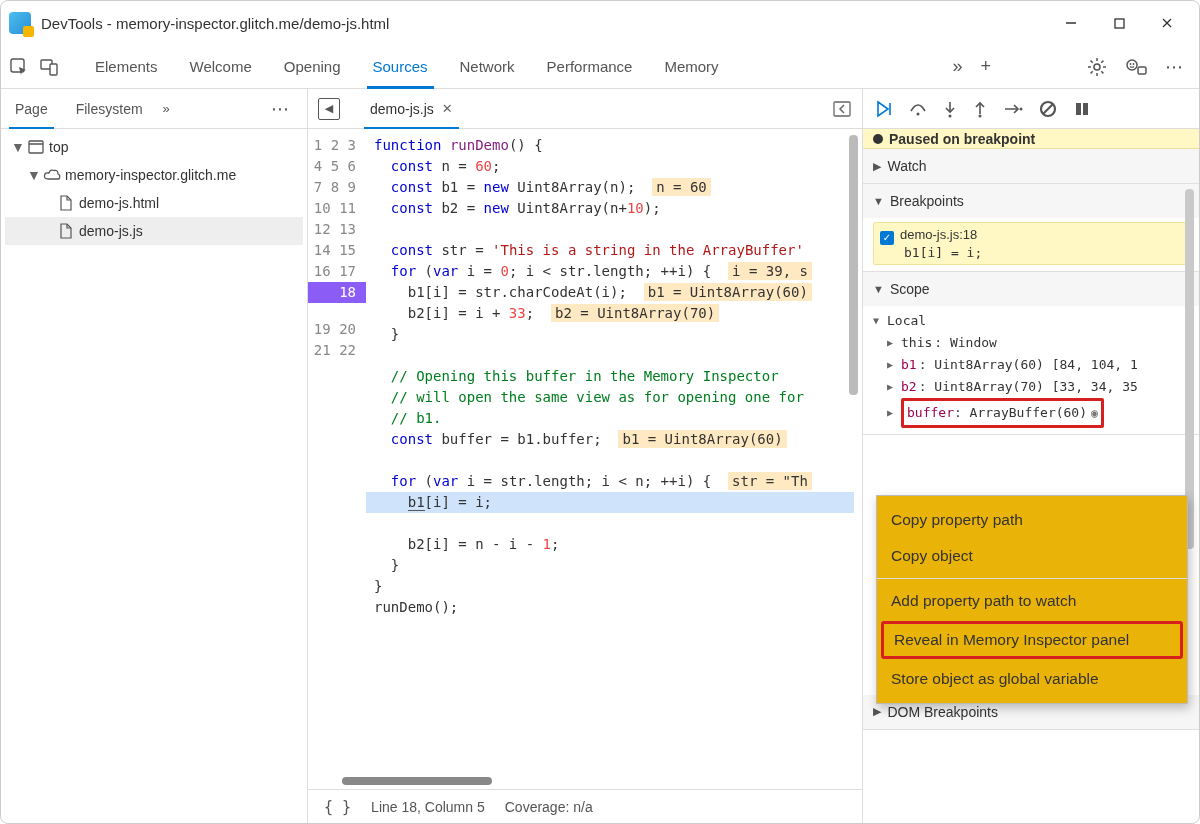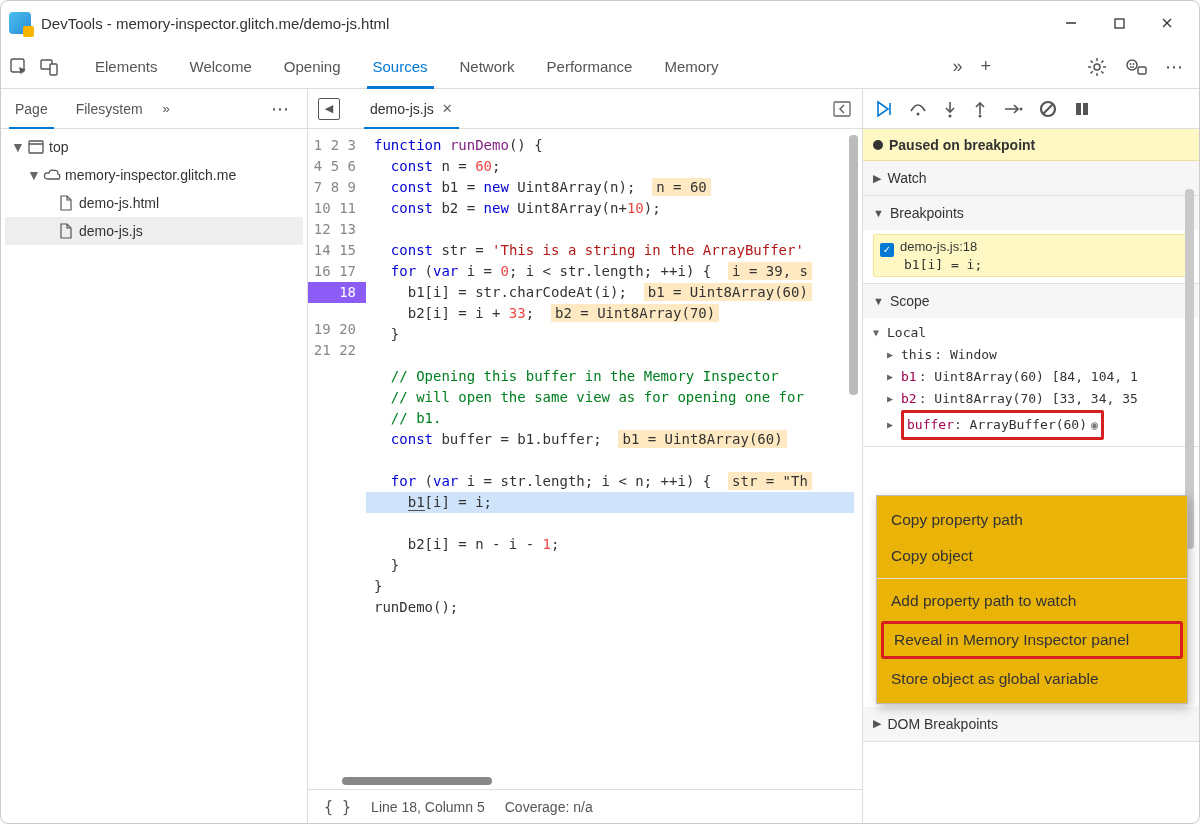--- a/index.html
+++ b/index.html
@@ -77,21 +77,21 @@
 .gutter .cur{background:#8b5cf6;color:#fff;display:block;margin:0 -10px 16px 0;padding-right:10px;}
 .editor .vscroll{position:absolute;top:6px;right:4px;width:9px;height:260px;background:#bbb;border-radius:4px;}
 .hscroll{height:10px;background:transparent;position:relative;margin:4px 0 2px 34px;}
 .hscroll .thumb{position:absolute;left:0;width:150px;height:8px;background:#888;border-radius:4px;}
 .statusbar{height:34px;border-top:1px solid #ddd;display:flex;align-items:center;gap:20px;padding:0 16px;color:#555;font-size:14px;}
 .statusbar .braces{font-family:Consolas,monospace;font-size:15px;}
 .col3{width:336px;display:flex;flex-direction:column;}
 .dbgtoolbar{height:40px;border-bottom:1px solid #ddd;display:flex;align-items:center;gap:16px;padding:0 12px;color:#555;}
 .dbgtoolbar .ic{font-size:16px;}
 .dbgtoolbar .play{color:#0078d4;}
-.pausedbar{background:#fff8c5;height:32px;display:flex;align-items:center;padding:0 10px;font-size:14px;border-bottom:1px solid #e8dfa2;}
+.pausedbar{background:#fff8c5;height:20px;display:flex;align-items:center;padding:0 10px;font-size:14px;border-bottom:1px solid #e8dfa2;}
 .pausedbar .dot{width:10px;height:10px;background:#333;border-radius:50%;margin-right:6px;}
 .pausedbar b{font-weight:600;}
 .section{border-bottom:1px solid #e0e0e0;}
 .section .hdr{height:34px;display:flex;align-items:center;gap:6px;padding:0 10px;font-size:14px;background:#f6f6f6;}
 .section .hdr .tw{font-size:11px;color:#555;}
 .section .body{padding:4px 8px 6px 10px;font-size:13px;}
 .bpitem{background:#fff8c5;padding:4px 6px;border:1px solid #efe49a;border-radius:2px;}
 .bpitem .cb{width:14px;height:14px;background:#0078d4;display:inline-flex;align-items:center;justify-content:center;color:#fff;font-size:10px;border-radius:2px;margin-right:6px;vertical-align:-2px;}
 .scopebody{font-family:Consolas,monospace;font-size:13.5px;line-height:22px;}
 .scoperow{display:flex;align-items:center;gap:2px;}

